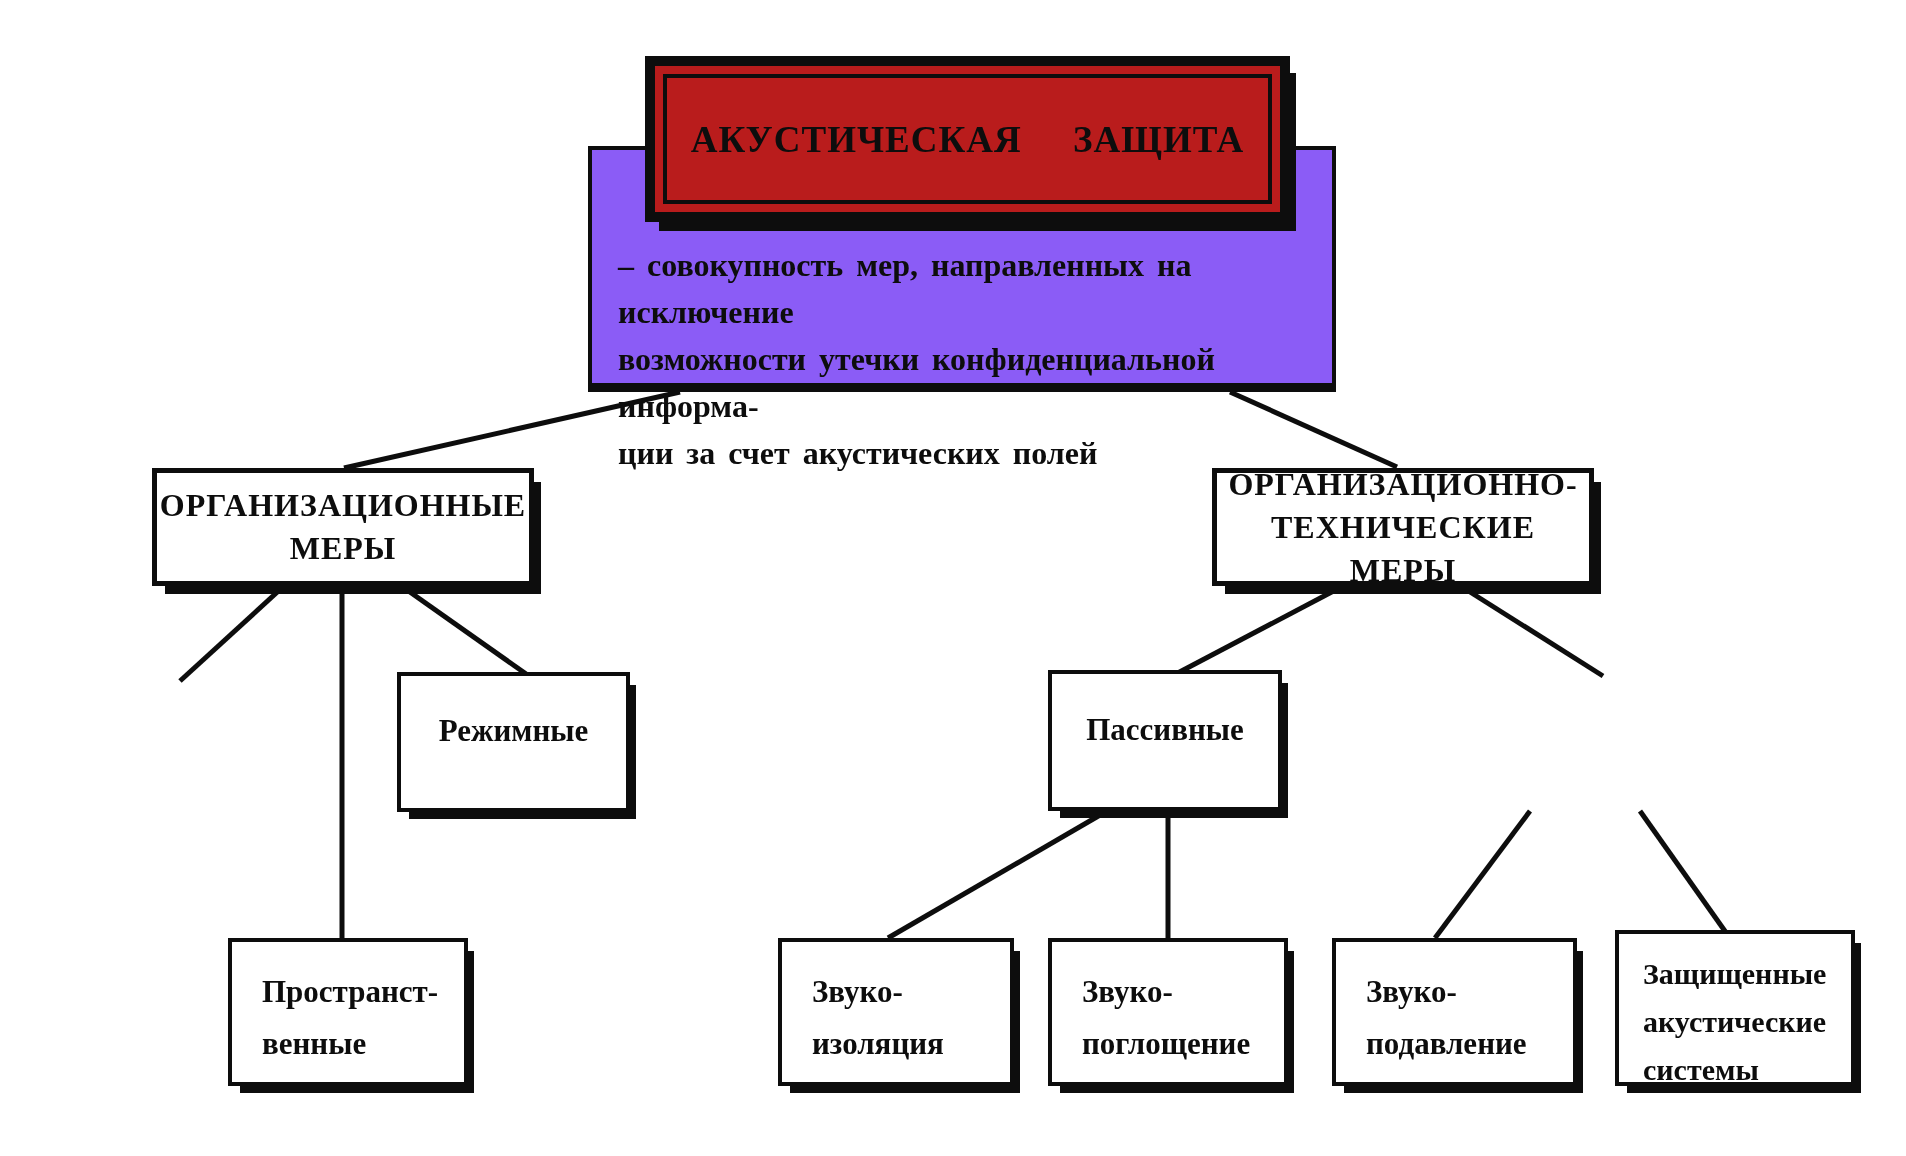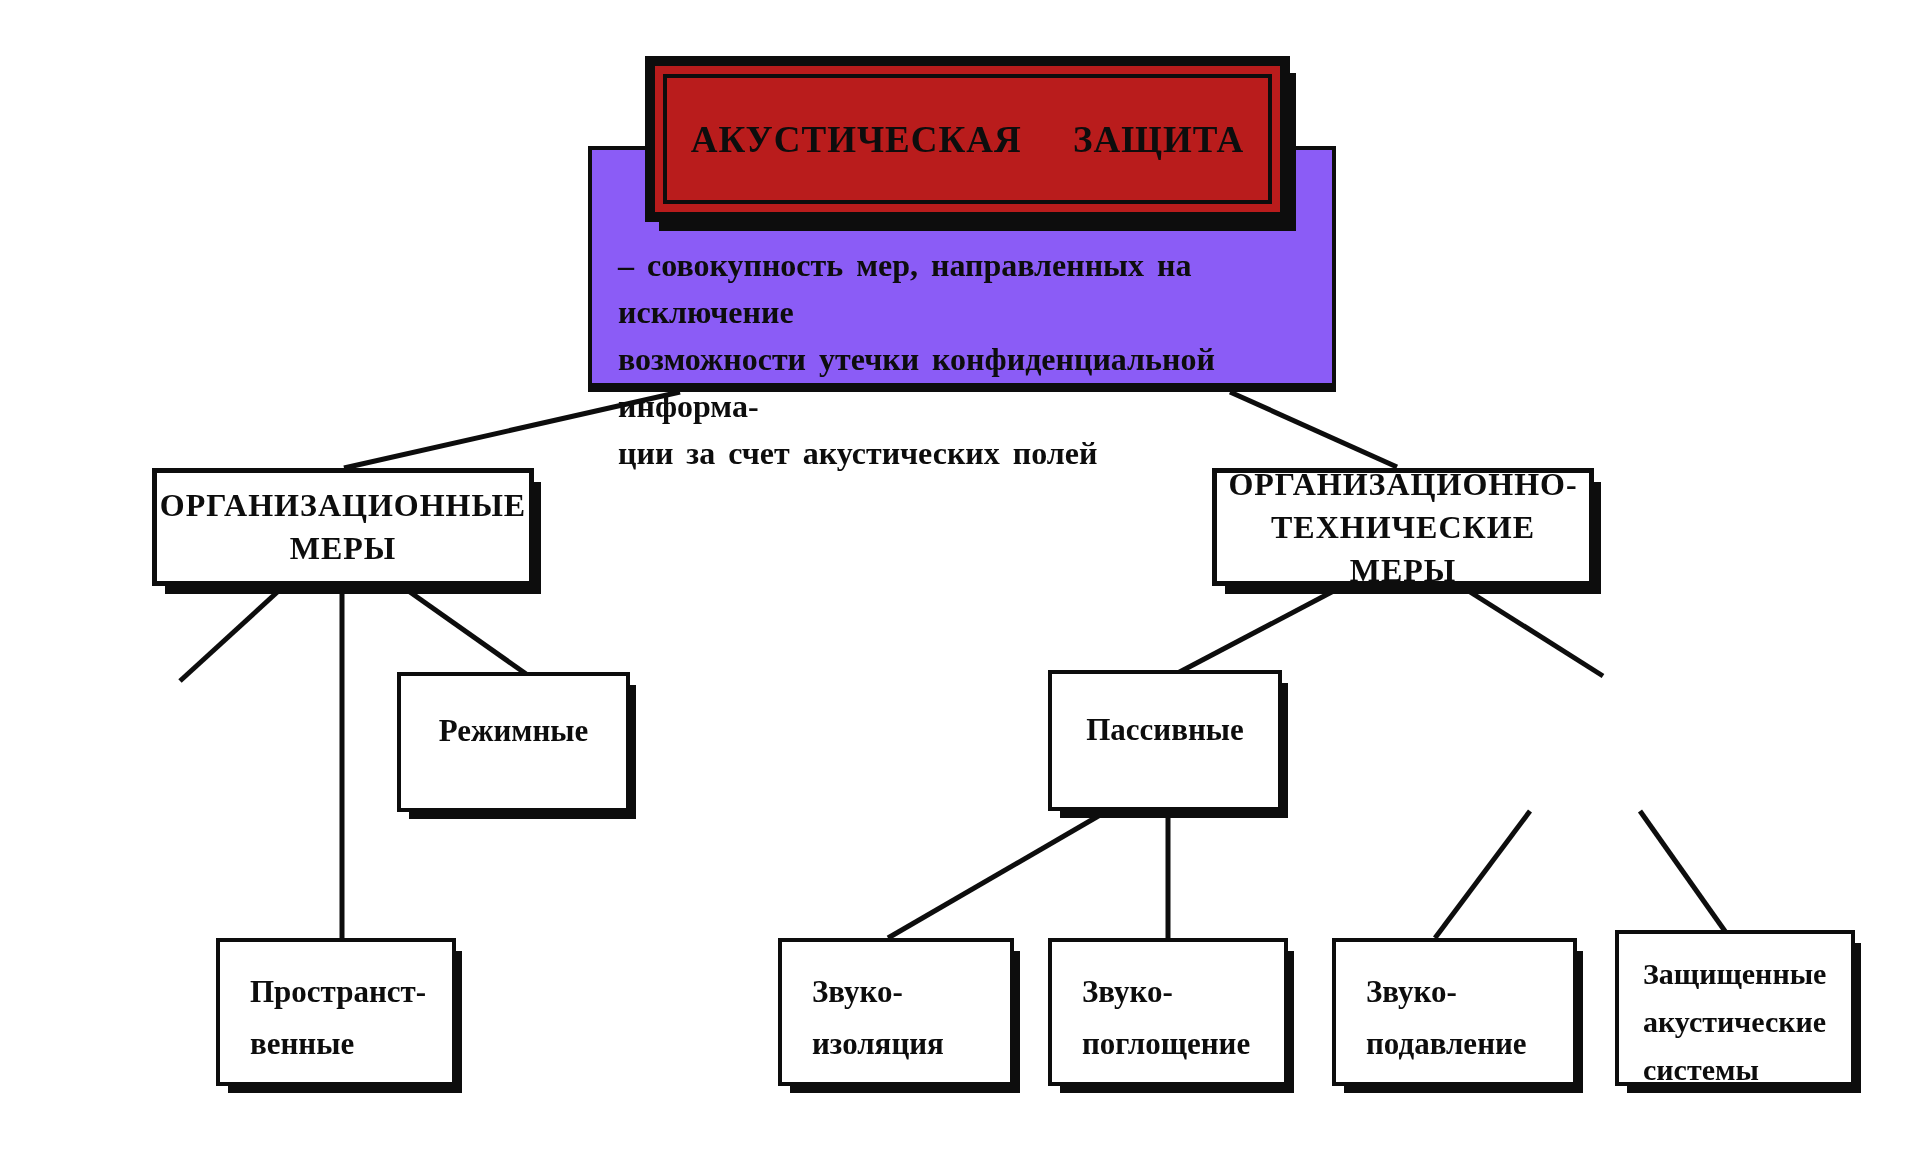--- a/index.html
+++ b/index.html
@@ -95,21 +95,21 @@
     line-height: 47px;
     white-space: pre-wrap;
     word-spacing: 5px;
   }
   #org-left   { left: 152px;  top: 468px; width: 382px; height: 118px; font-size: 32px; line-height: 43px; letter-spacing: 1px; }
   #org-right  { left: 1212px; top: 468px; width: 382px; height: 118px; font-size: 32px; line-height: 43px; letter-spacing: 1px; }
   #arch       { left: 64px;   top: 672px; width: 242px; height: 140px; font-size: 31px; line-height: 50px; padding-bottom: 20px; }
   #regime     { left: 397px;  top: 672px; width: 233px; height: 140px; font-size: 31px; padding-bottom: 22px; }
   #passive    { left: 1048px; top: 670px; width: 234px; height: 141px; font-size: 31px; padding-bottom: 22px; }
   #active     { left: 1465px; top: 670px; width: 240px; height: 141px; font-size: 31px; padding-bottom: 22px; }
-  #spatial    { left: 216px;  top: 938px; width: 240px; height: 148px; font-size: 31px; line-height: 52px; padding: 24px 6px 0 30px; }
+  #spatial    { left: 228px;  top: 938px; width: 240px; height: 148px; font-size: 31px; line-height: 52px; padding: 24px 6px 0 30px; }
   #iso        { left: 778px;  top: 938px; width: 236px; height: 148px; font-size: 31px; line-height: 52px; padding: 24px 6px 0 30px; }
   #absorb     { left: 1048px; top: 938px; width: 240px; height: 148px; font-size: 31px; line-height: 52px; padding: 24px 6px 0 30px; }
   #suppress   { left: 1332px; top: 938px; width: 245px; height: 148px; font-size: 31px; line-height: 52px; padding: 24px 6px 0 30px; }
   #protected  { left: 1615px; top: 930px; width: 240px; height: 156px; font-size: 30px; line-height: 48px; padding: 16px 4px 0 24px; }
 </style>
 </head>
 <body>
 
 <div id="canvas">
 

